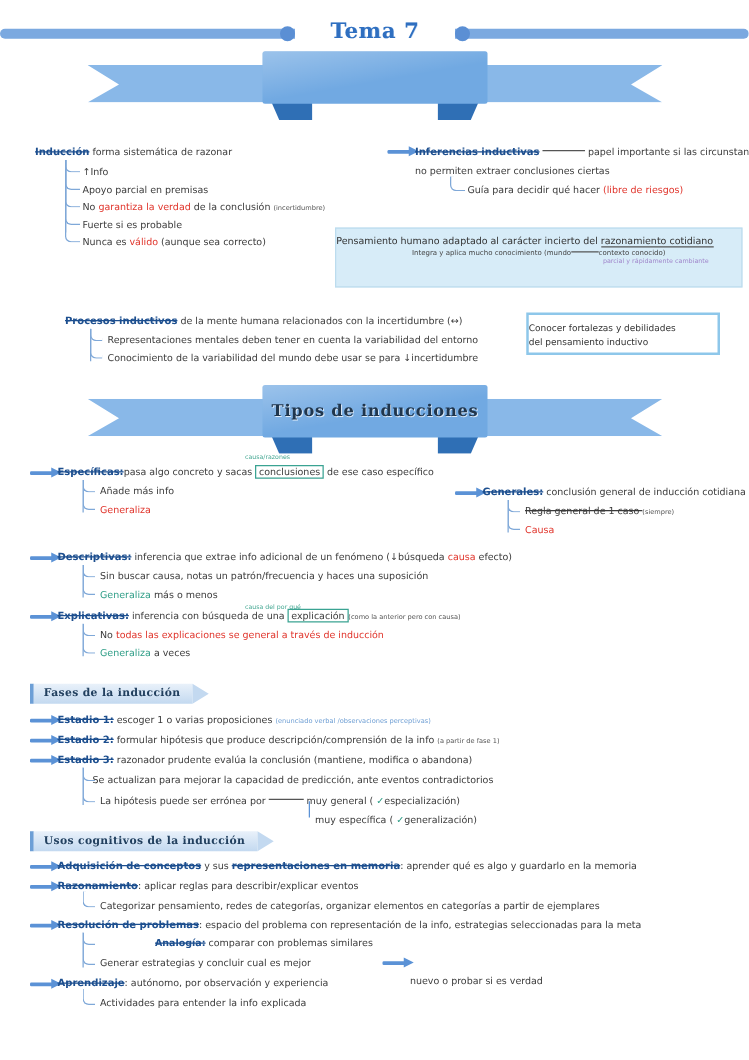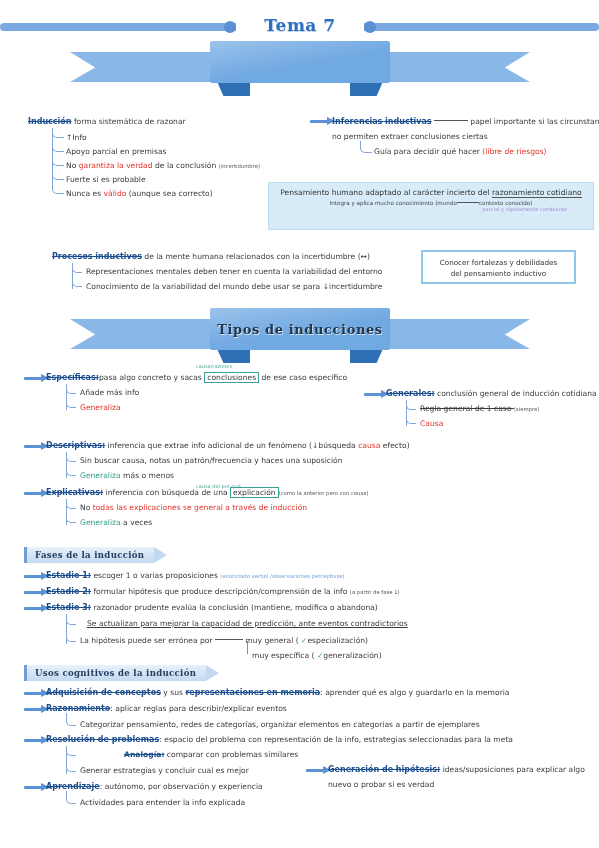--- a/index.html
+++ b/index.html
@@ -127,21 +127,21 @@
   .spine { position:absolute; border-left:1px solid #7fa8d8; }
 
   
   .callout {
     position:absolute;
     background:#d7ecf8;
     border:1px solid #bcdcee;
   }
   .callout.plain { background:#ffffff; border:2px solid #8ec7ea; }
   .callout .c1 {
-    text-align:center; font-size:7.6px; color:#333; padding-top:5px;
+    font-size:7.6px; color:#333; padding-top:5px;
   }
   .callout .c2 { text-align:center; font-size:5.6px; color:#444; padding-top:3px; }
   .callout .c3 { text-align:right; font-size:5.1px; color:#a188cc; padding-right:26px; }
 </style>
 </head>
 <body>
 
 <div class="page">
 
   <div class="topbar">
@@ -294,21 +294,21 @@
   </div>
 
   <div class="arw" style="left:24px; top:604px;"></div>
   <div class="row" style="left:46px; top:604px;">
     <span class="b" style="font-size:8px;">Estadio 3:</span><span class="t"> razonador prudente evalúa la conclusión (mantiene, modifica o abandona)</span>
   </div>
 
   <div class="spine" style="left:66px; top:614px; height:30px;"></div>
   <div class="elbow" style="left:66px; top:614px; width:10px; height:11px;"></div>
   <div class="elbow" style="left:66px; top:614px; width:10px; height:28px;"></div>
-  <div class="row t" style="left:87px; top:620px;text-decoration:underline;">Se actualizan para mejorar la capacidad de predicción, ante eventos contradictorios</div>
+  <div class="row t" style="left:74px; top:620px;">Se actualizan para mejorar la capacidad de predicción, ante eventos contradictorios</div>
   <div class="row" style="left:80px; top:637px;">
     <span class="t">La hipótesis puede ser errónea por</span>
     <span style="display:inline-block;width:28px;border-bottom:1px solid #555;vertical-align:3px;"></span>
     <span class="t">muy general ( </span><span class="t grn">✓</span><span class="t">especialización)</span>
   </div>
   <div class="row" style="left:252px; top:652px;">
     <span class="t">muy específica ( </span><span class="t grn">✓</span><span class="t">generalización)</span>
   </div>
   <div class="spine" style="left:247px; top:641px; height:13px; border-color:#5b92d6;"></div>
 
@@ -343,18 +343,15 @@
   <div class="row t" style="left:80px; top:767px;">Generar estrategias y concluir cual es mejor</div>
 
   <div class="arw" style="left:24px; top:783px;"></div>
   <div class="row" style="left:46px; top:783px;">
     <span class="b" style="font-size:8px;">Aprendizaje</span><span class="t">: autónomo, por observación y experiencia</span>
   </div>
   <div class="elbow" style="left:66px; top:791px; width:10px; height:13px;"></div>
   <div class="row t" style="left:80px; top:799px;">Actividades para entender la info explicada</div>
 
   <div class="arw" style="left:306px; top:766px;"></div>
-  <div class="row" style="left:328px; top:766px;">
-    <span class="b" style="font-size:8px;">Generación de hipótesis:</span><span class="t"> ideas/suposiciones para explicar algo</span>
-  </div>
   <div class="row t" style="left:328px; top:781px;">nuevo o probar si es verdad</div>
 
 </div>
 
 </body></html>

